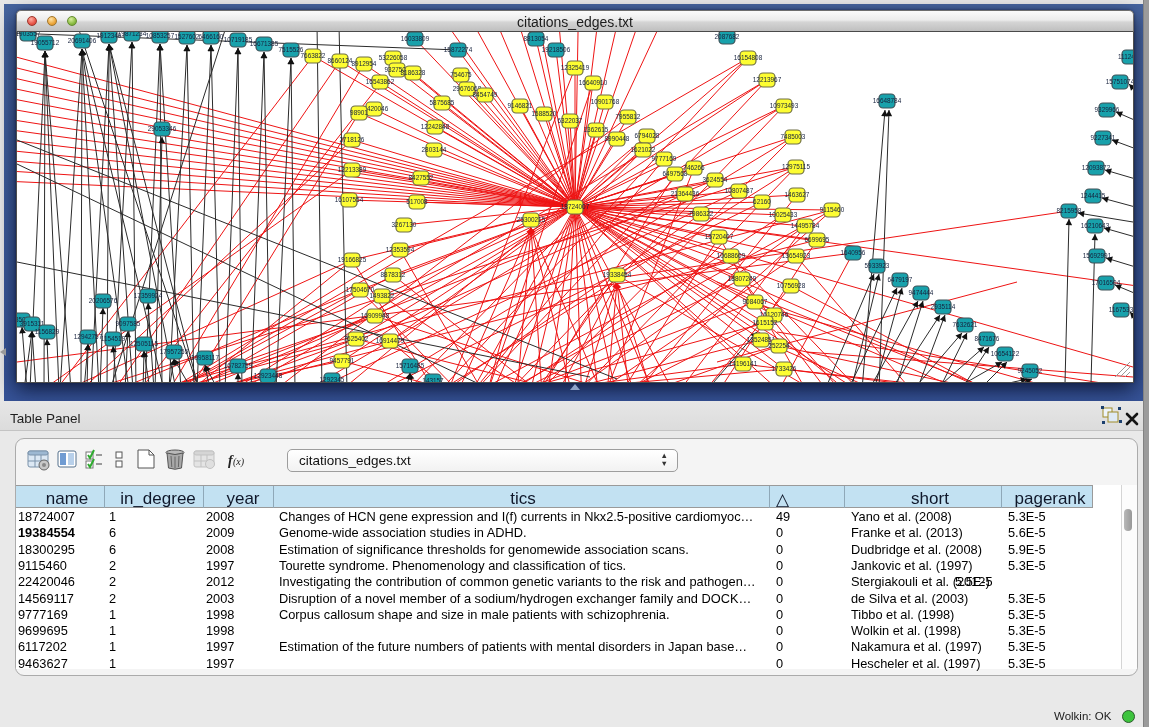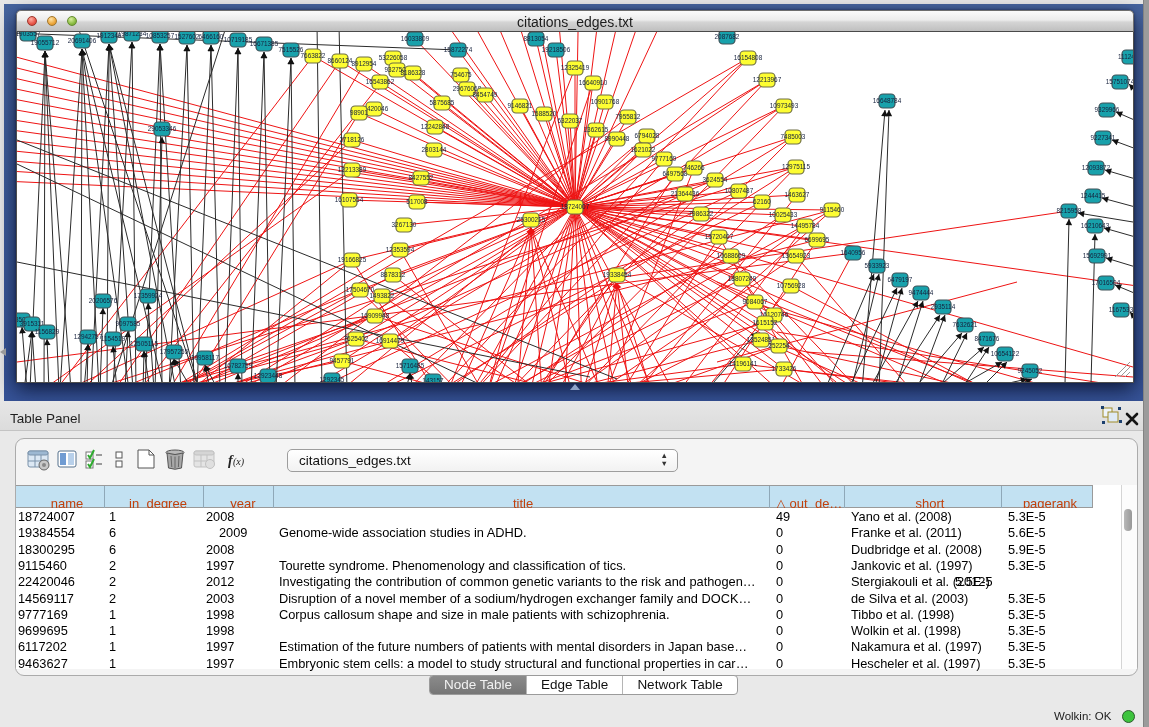--- a/index.html
+++ b/index.html
@@ -19,21 +19,21 @@
 
 #lower { position:absolute; left:0; top:401px; width:1149px; height:326px; background:#e9e9e9; }
 #tpbar { position:absolute; left:0; top:0; width:1143px; height:30px; background:linear-gradient(180deg,#e6e6e6,#dcdcdc); border-bottom:1px solid #c4c4c4; }
 #tpbar .lbl { position:absolute; left:10px; top:10px; font-size:13.5px; color:#1e1e1e; }
 
 #container { position:absolute; left:15px; top:37px; width:1123px; height:238px; background:#f4f4f4; border:1px solid #ababab; border-radius:9px; }
 
 #combo { position:absolute; left:271px; top:10px; width:391px; height:23px; background:linear-gradient(180deg,#ffffff,#f2f2f2); border:1px solid #9d9d9d; border-radius:5px; font-size:13.5px; color:#111; padding:3px 0 0 11px; }
 
 #thead { position:absolute; left:0px; top:46px; width:1077px; height:23px; background:#c2e1f2; border:1px solid #9a9a9a; border-left:none; }
-.hcell { position:absolute; top:10px; font-size:13px; color:#c2410c; text-align:center; }
+.hcell { position:absolute; top:3px; font-size:17px; color:#0f172a; text-align:center; }
 .hsep { position:absolute; top:0; width:1px; height:22px; background:#8fa8b8; }
 #tbody { position:absolute; left:0px; top:69px; width:1110px; height:161px; background:#fff; font-size:12.8px; color:#000; }
 .row { position:absolute; left:0; width:1110px; height:16px; white-space:nowrap; }
 .c { position:absolute; top:1px; }
 
 #vsb { position:absolute; left:1105px; top:46px; width:16px; height:184px; background:#fcfcfc; border-left:1px solid #d5d5d5; }
 #vsb .thumb { position:absolute; left:2px; top:24px; width:8px; height:22px; background:linear-gradient(90deg,#b8b8b8,#989898); border-radius:5px; }
 
 #tabs { position:absolute; left:429px; top:274px; height:20px; display:flex; border:1px solid #9b9b9b; border-radius:4px; overflow:hidden; background:#fff; }
 .tab { font-size:13.5px; padding:1px 14px 0 14px; color:#111; }
@@ -930,53 +930,55 @@
 </g>
 
 <text x="204" y="18" font-size="14" font-style="italic" font-family="Liberation Serif, serif" fill="#222" font-weight="bold">f</text>
 <text x="209" y="18" font-size="10" font-style="italic" font-family="Liberation Serif, serif" fill="#222">(x)</text>
 </svg>
       <div id="combo">citations_edges.txt<span style="position:absolute;right:9px;top:2px;font-size:7.5px;line-height:8px;color:#333;">▲<br>▼</span></div>
       <div id="thead">
         <div class="hcell" style="left:-9px;width:120px;">name</div>
 <div class="hcell" style="left:82px;width:120px;">in_degree</div>
 <div class="hcell" style="left:167px;width:120px;">year</div>
-<div class="hcell" style="left:447px;width:120px;">title</div>
+<div class="hcell" style="left:447px;width:120px;">tics</div>
 <div class="hcell" style="left:753px;width:75px;text-align:left;padding-left:7px;">△ out_de…</div>
 <div class="hcell" style="left:854px;width:120px;">short</div>
 <div class="hcell" style="left:974px;width:120px;">pagerank</div>
 <div class="hsep" style="left:88px;"></div>
 <div class="hsep" style="left:187px;"></div>
 <div class="hsep" style="left:257px;"></div>
 <div class="hsep" style="left:753px;"></div>
 <div class="hsep" style="left:828px;"></div>
 <div class="hsep" style="left:985px;"></div>
       </div>
       <div id="tbody">
         <div class="row" style="top:0.0px;">
             <span class="c" style="left:2px;">18724007</span>
             <span class="c" style="left:93px;">1</span>
             <span class="c" style="left:190px;">2008</span>
+            <span class="c" style="left:263px;">Changes of HCN gene expression and I(f) currents in Nkx2.5‑positive cardiomyoc…</span>
             <span class="c" style="left:760px;">49</span>
             <span class="c" style="left:835px;">Yano et al. (2008)</span>
             <span class="c" style="left:992px;">5.3E‑5</span>
           </div>
 <div class="row" style="top:16.3px;">
-            <span class="c" style="left:2px;">19384554</span>
+            <span class="c" style="left:2px;font-weight:bold;">19384554</span>
             <span class="c" style="left:93px;">6</span>
-            <span class="c" style="left:203px;">2009</span>
+            <span class="c" style="left:190px;">2009</span>
             <span class="c" style="left:263px;">Genome‑wide association studies in ADHD.</span>
             <span class="c" style="left:760px;">0</span>
-            <span class="c" style="left:835px;">Franke et al. (2011)</span>
+            <span class="c" style="left:835px;">Franke et al. (2013)</span>
             <span class="c" style="left:992px;">5.6E‑5</span>
           </div>
 <div class="row" style="top:32.6px;">
             <span class="c" style="left:2px;">18300295</span>
             <span class="c" style="left:93px;">6</span>
             <span class="c" style="left:190px;">2008</span>
+            <span class="c" style="left:263px;">Estimation of significance thresholds for genomewide association scans.</span>
             <span class="c" style="left:760px;">0</span>
             <span class="c" style="left:835px;">Dudbridge et al. (2008)</span>
             <span class="c" style="left:992px;">5.9E‑5</span>
           </div>
 <div class="row" style="top:48.9px;">
             <span class="c" style="left:2px;">9115460</span>
             <span class="c" style="left:93px;">2</span>
             <span class="c" style="left:190px;">1997</span>
             <span class="c" style="left:263px;">Tourette syndrome. Phenomenology and classification of tics.</span>
             <span class="c" style="left:760px;">0</span>
@@ -1024,34 +1026,28 @@
             <span class="c" style="left:190px;">1997</span>
             <span class="c" style="left:263px;">Estimation of the future numbers of patients with mental disorders in Japan base…</span>
             <span class="c" style="left:760px;">0</span>
             <span class="c" style="left:835px;">Nakamura et al. (1997)</span>
             <span class="c" style="left:992px;">5.3E‑5</span>
           </div>
 <div class="row" style="top:146.7px;">
             <span class="c" style="left:2px;">9463627</span>
             <span class="c" style="left:93px;">1</span>
             <span class="c" style="left:190px;">1997</span>
-            <span class="c" style="left:263px;">Embryonic stem cells: a model to study structural and functional properties in car…</span>
             <span class="c" style="left:760px;">0</span>
             <span class="c" style="left:835px;">Hescheler et al. (1997)</span>
             <span class="c" style="left:992px;">5.3E‑5</span>
           </div>
       </div>
       <div style="position:absolute;left:1077px;top:46px;width:29px;height:23px;background:#fff;"></div>
       <div id="vsb">
           <div class="thumb"></div>
         </div>
     </div>
-    <div id="tabs">
-      <div class="tab sel">Node Table</div>
-        <div class="tab">Edge Table</div>
-        <div class="tab">Network Table</div>
-    </div>
     <div id="memory">Wolkin: OK</div>
     <div id="memdot"></div>
   </div>
   <div id="rstrip"></div>
   <div style="position:absolute;left:0px;top:348px;width:0;height:0;border-top:4px solid transparent;border-bottom:4px solid transparent;border-right:6px solid #9a9a9a;"></div>
 </div>
 
 </body></html>

